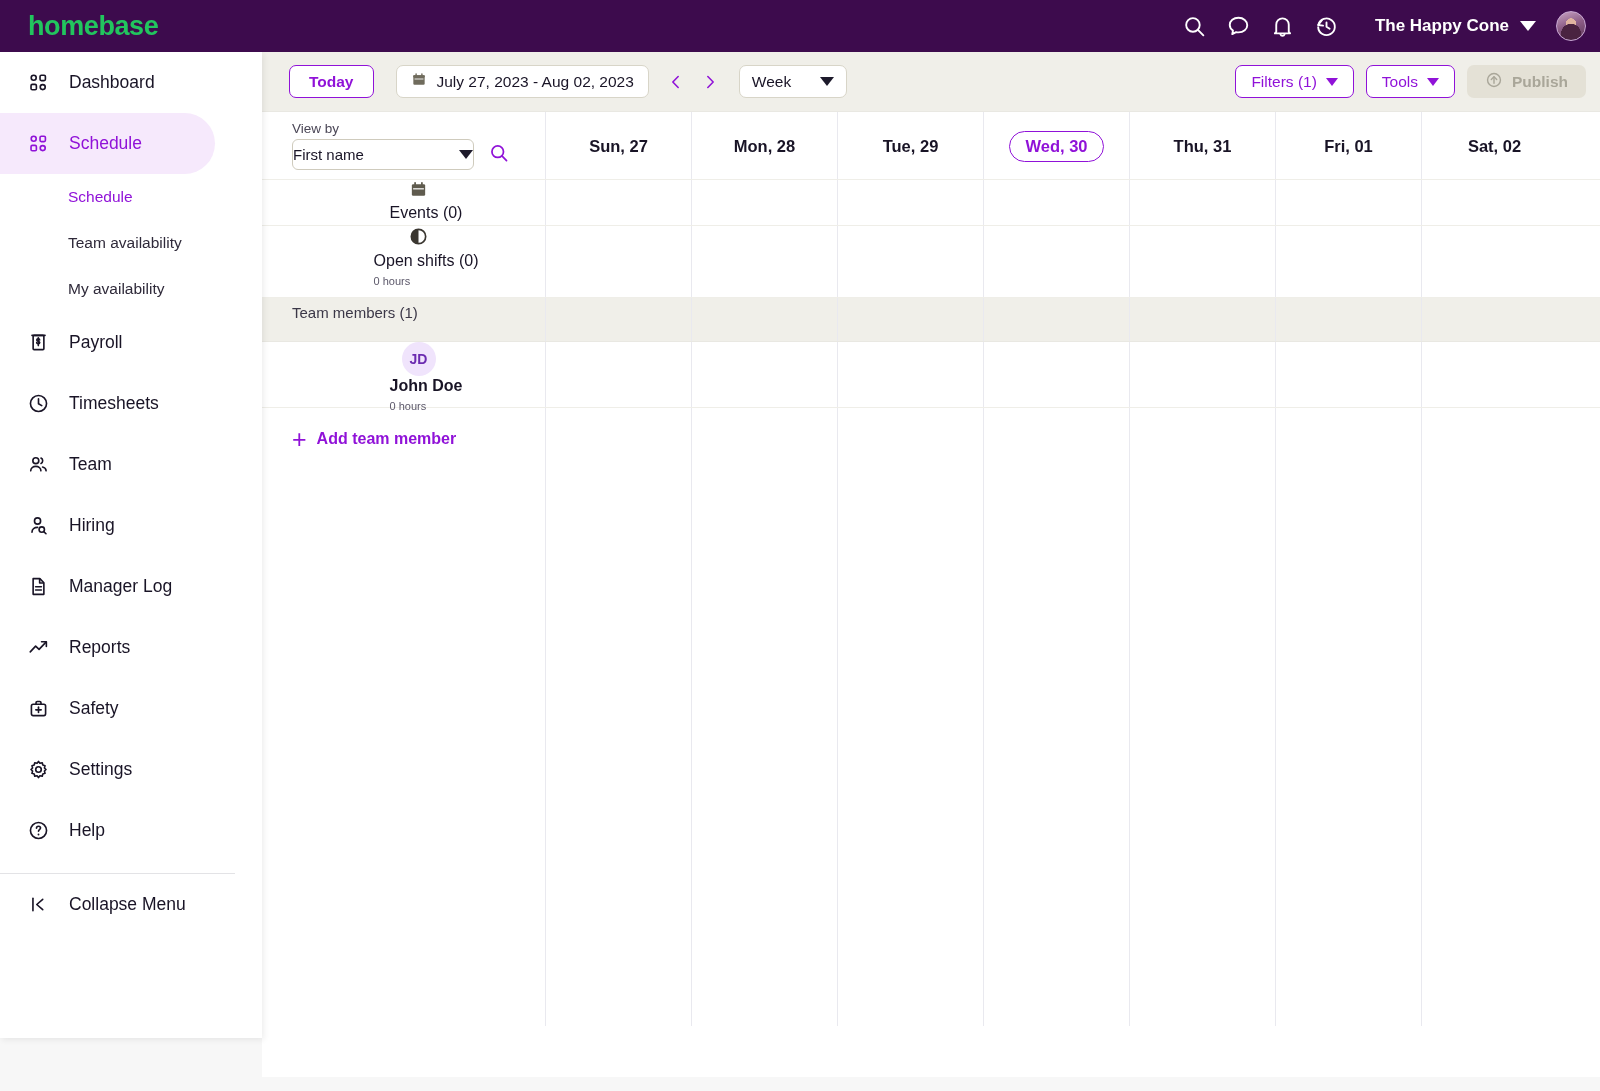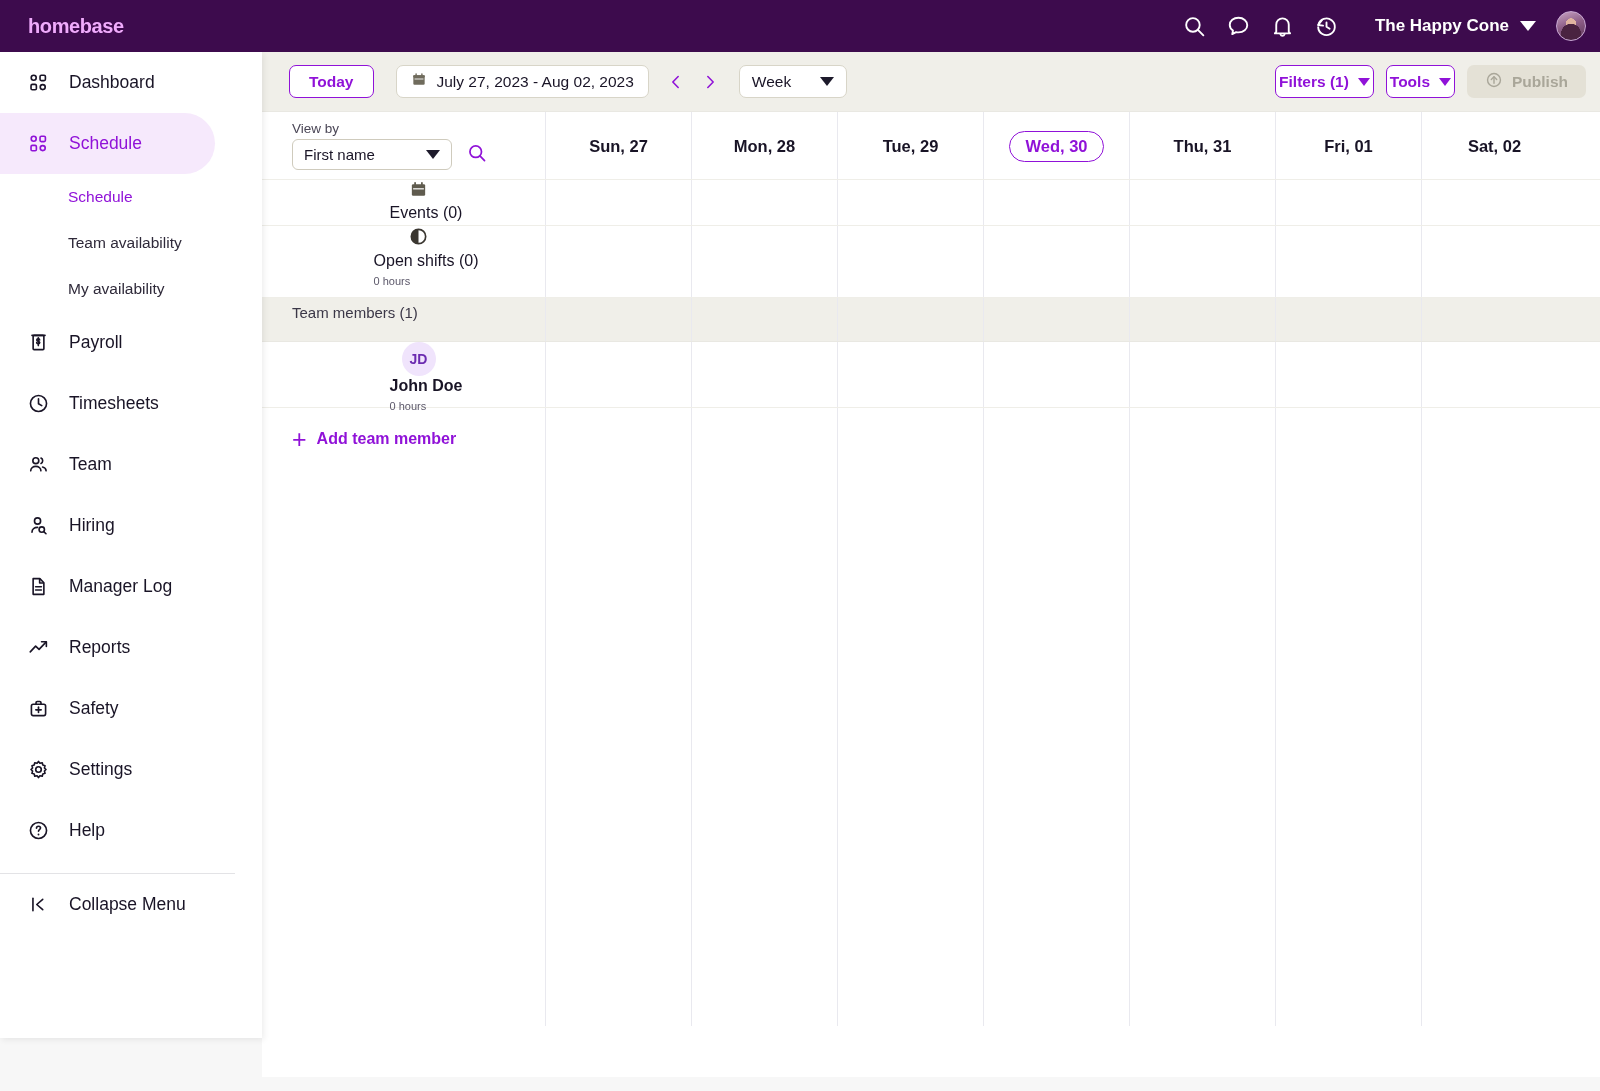--- a/index.html
+++ b/index.html
@@ -12,21 +12,21 @@
 
   
   .topbar {
     position: absolute; left: 0; top: 0; width: 1600px; height: 52px;
     background: #3d0b4d;
     display: flex; align-items: center;
     z-index: 40;
   }
   .logo {
     margin-left: 28px;
-    color: #f0abfc; font-size: 20px; font-weight: 700; letter-spacing: -0.4px; text-align: right;
+    color: #22c55e; font-size: 27px; font-weight: 700; letter-spacing: -0.4px; text-align: right;
   }
   .topbar-right {
     margin-left: auto; display: flex; align-items: center; gap: 0px;
     padding-right: 14px;
   }
   .tb-icon {
     width: 44px; height: 44px; display: flex; align-items: center; justify-content: center;
     cursor: pointer;
   }
   .tb-icon svg { display: block; }
@@ -118,22 +118,22 @@
     border-left: 7px solid transparent; border-right: 7px solid transparent;
     border-top: 9px solid #1d1a2b;
   }
   .caret-purple {
     width: 0; height: 0;
     border-left: 6.5px solid transparent; border-right: 6.5px solid transparent;
     border-top: 8.5px solid #9012d8;
   }
   .tb-right { margin-left: auto; display: flex; align-items: center; gap: 12px; }
   .btn-outline {
-    height: 33px; padding: 0 3px; border: 1.6px solid #9012d8; border-radius: 7px;
-    background: #fff; color: #9012d8; font-size: 15.5px; font-weight: 700;
+    height: 33px; padding: 0 15px; border: 1.6px solid #9012d8; border-radius: 7px;
+    background: #fff; color: #9012d8; font-size: 15.5px; font-weight: 400;
     display: flex; align-items: center; gap: 9px; cursor: pointer;
   }
   .btn-publish {
     height: 33px; padding: 0 18px; border-radius: 7px;
     background: #e4e1d6; color: #a9a699; font-size: 15.5px; font-weight: 600;
     display: flex; align-items: center; gap: 9px; cursor: not-allowed;
   }
 
   
   .grid-wrap {
@@ -148,21 +148,21 @@
   }
 
   
   .hdr-row { height: 68px; background: #fff; border-bottom: 1px solid #efeee8; }
   .viewby {
     padding: 9px 0 0 30px;
   }
   .viewby-label { font-size: 13.5px; color: #4a4656; margin-bottom: 3px; }
   .viewby-row { display: flex; align-items: center; gap: 14px; }
   .viewby-sel {
-    width: 160px; height: 31px; padding: 0 11px;
+    width: 182px; height: 31px; padding: 0 0;
     background: #fff; border: 1px solid #cfcbbd; border-radius: 6px;
     display: flex; align-items: center; justify-content: space-between;
     font-size: 15px; color: #191426; cursor: pointer;
   }
   .day-head {
     height: 68px; display: flex; align-items: center; justify-content: center;
     font-size: 16.5px; font-weight: 700; color: #191426;
   }
   .day-head.today {
     color: #9012d8;

